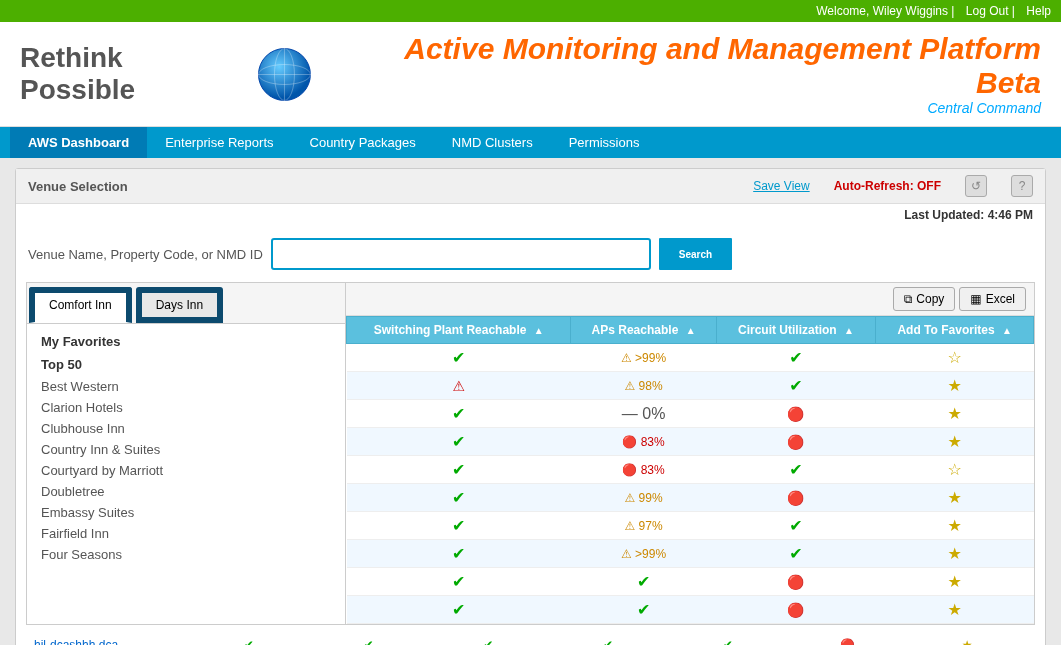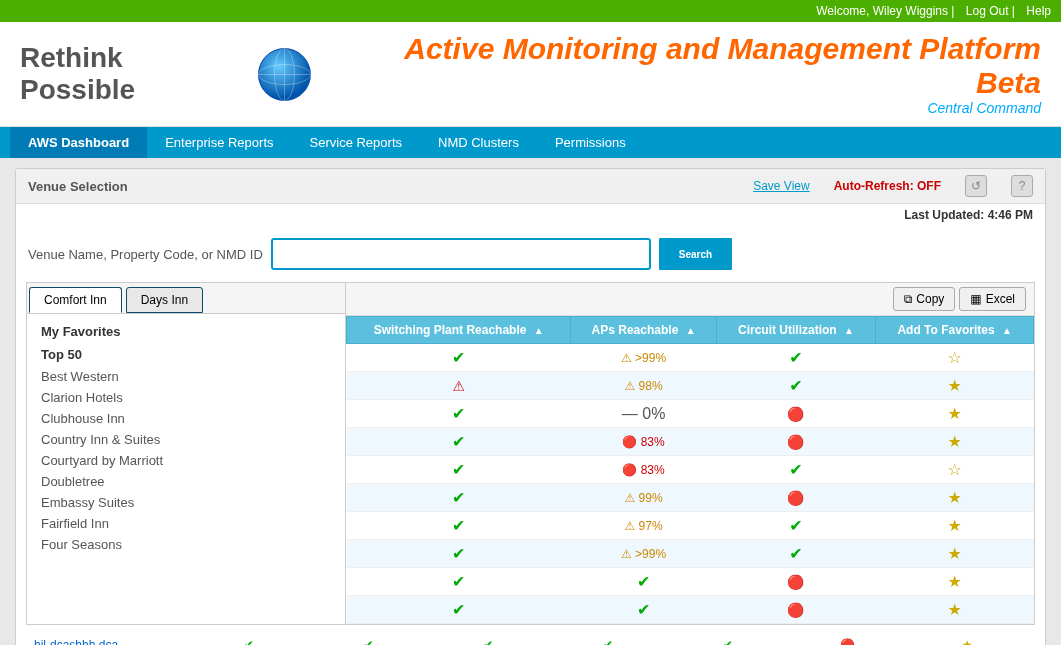--- a/index.html
+++ b/index.html
@@ -136,21 +136,21 @@
       min-width: 320px;
       max-width: 320px;
     }
     #venue-tabs {
       display: flex;
       background: #f5f5f5;
       border-bottom: 1px solid #ccc;
     }
     .venue-tab {
       padding: 5px 14px;
-      border: 1px solid #0c4a6e;
+      border: 6px solid #0c4a6e;
       background: #e8e8e8;
       cursor: pointer;
       font-size: 12px;
       margin: 4px 2px 0;
       border-radius: 3px 3px 0 0;
     }
     .venue-tab.active {
       background: white;
       border-bottom: 1px solid white;
     }
@@ -261,21 +261,21 @@
       <span>Active Monitoring and Management Platform</span>
       <span style="color:#ff6600;">Beta</span>
     </div>
     <div id="sub-title">Central Command</div>
   </div>
 </div>
 
 <div id="nav">
   <button class="nav-tab active">AWS Dashboard</button>
   <button class="nav-tab">Enterprise Reports</button>
-  <button class="nav-tab">Service Reports</button>
+  <button class="nav-tab">Country Packages</button>
   <button class="nav-tab">NMD Clusters</button>
   <button class="nav-tab">Permissions</button>
 </div>
 
 <div id="content">
   <div id="panel">
 
     <div id="panel-header">
       <span id="panel-title">Venue Selection</span>
       <div id="panel-controls">

